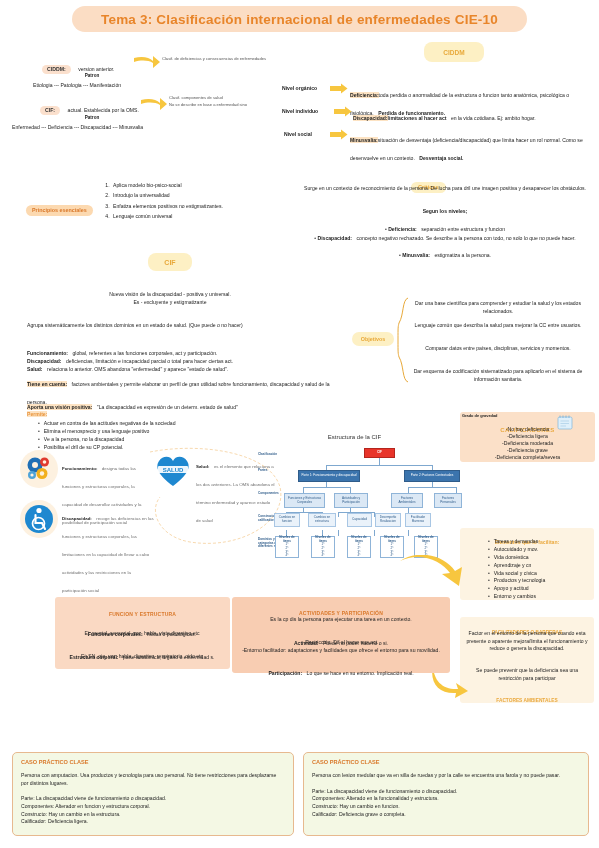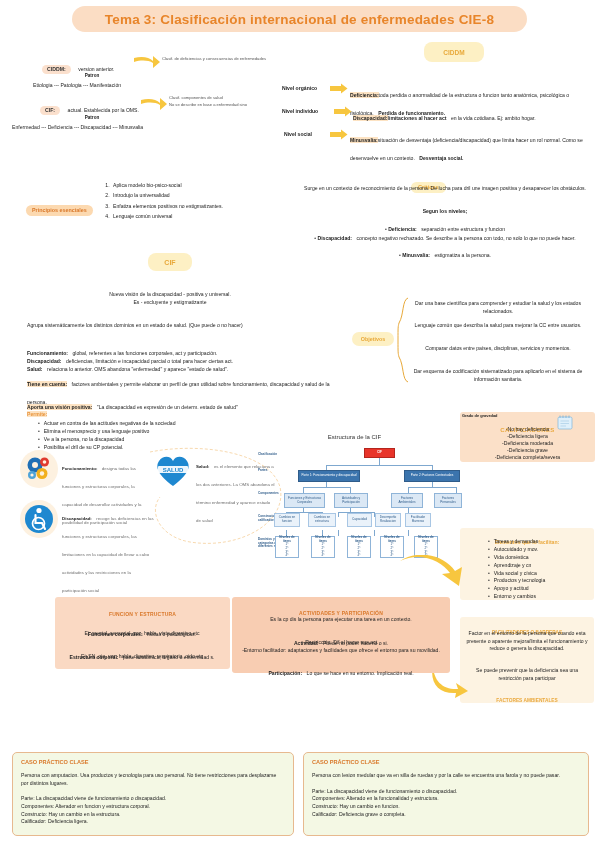--- a/index.html
+++ b/index.html
@@ -78,21 +78,21 @@
     background:#f4f8e4;border:1px solid #e7b98f;border-radius:5px;
   }
   .case-h{color:#d9782a;font-weight:bold;font-size:5.6px;}
 </style>
 </head>
 <body>
 
 <div class="pg">
 
   <div class="abs title-pill">
-    <span>Tema 3: Clasificación internacional de enfermedades CIE-8</span>
+    <span>Tema 3: Clasificación internacional de enfermedades CIE-10</span>
   </div>
 
   <div class="abs" style="left:42px;top:57px;">
     <span class="chip chip-peach">CIDDM:</span>
     <span class="tx" style="margin-left:3px;">version anterior.</span>
   </div>
   <svg class="abs arrow" style="left:133px;top:54px;" width="28" height="16" viewBox="0 0 28 16">
     <path d="M1 4 C9 2 16 3 20 7 L20 2 L27 8 L20 14 L20 9 C15 6 8 6 1 8 Z" fill="#f7c63f"></path>
   </svg>
   <div class="abs tiny" style="left:162px;top:56px;width:120px;">Clasif. de deficiencias y consecuencias de enfermedades</div>

